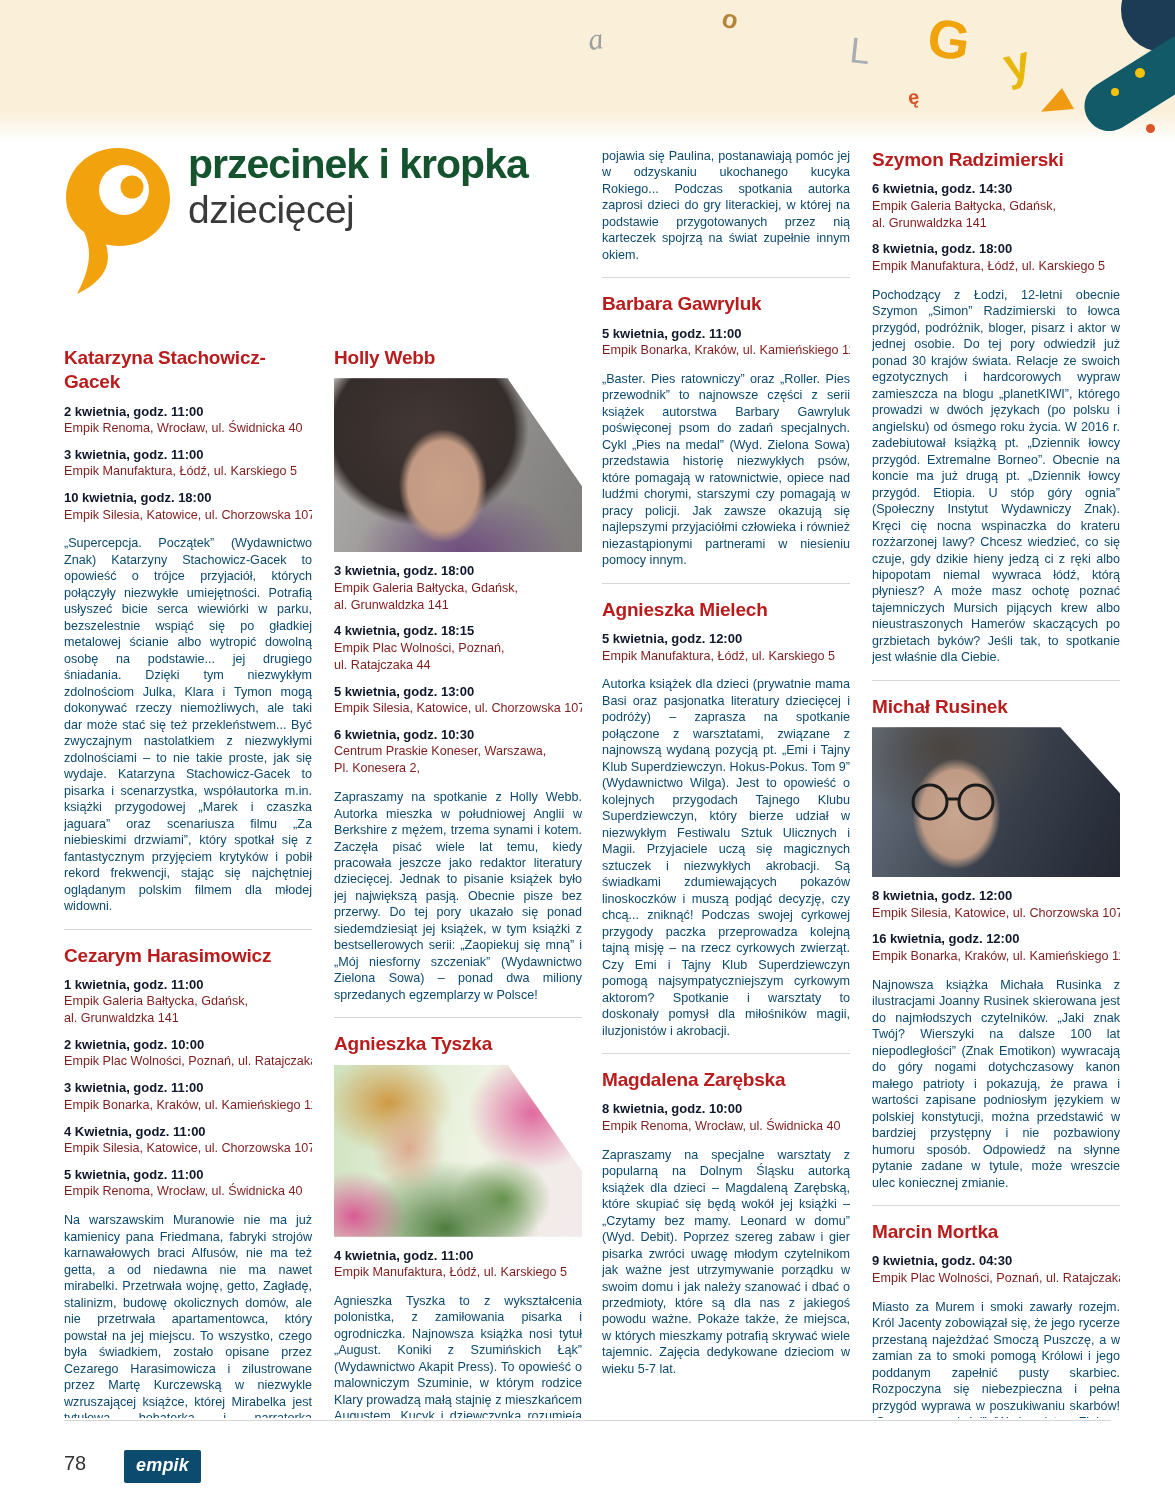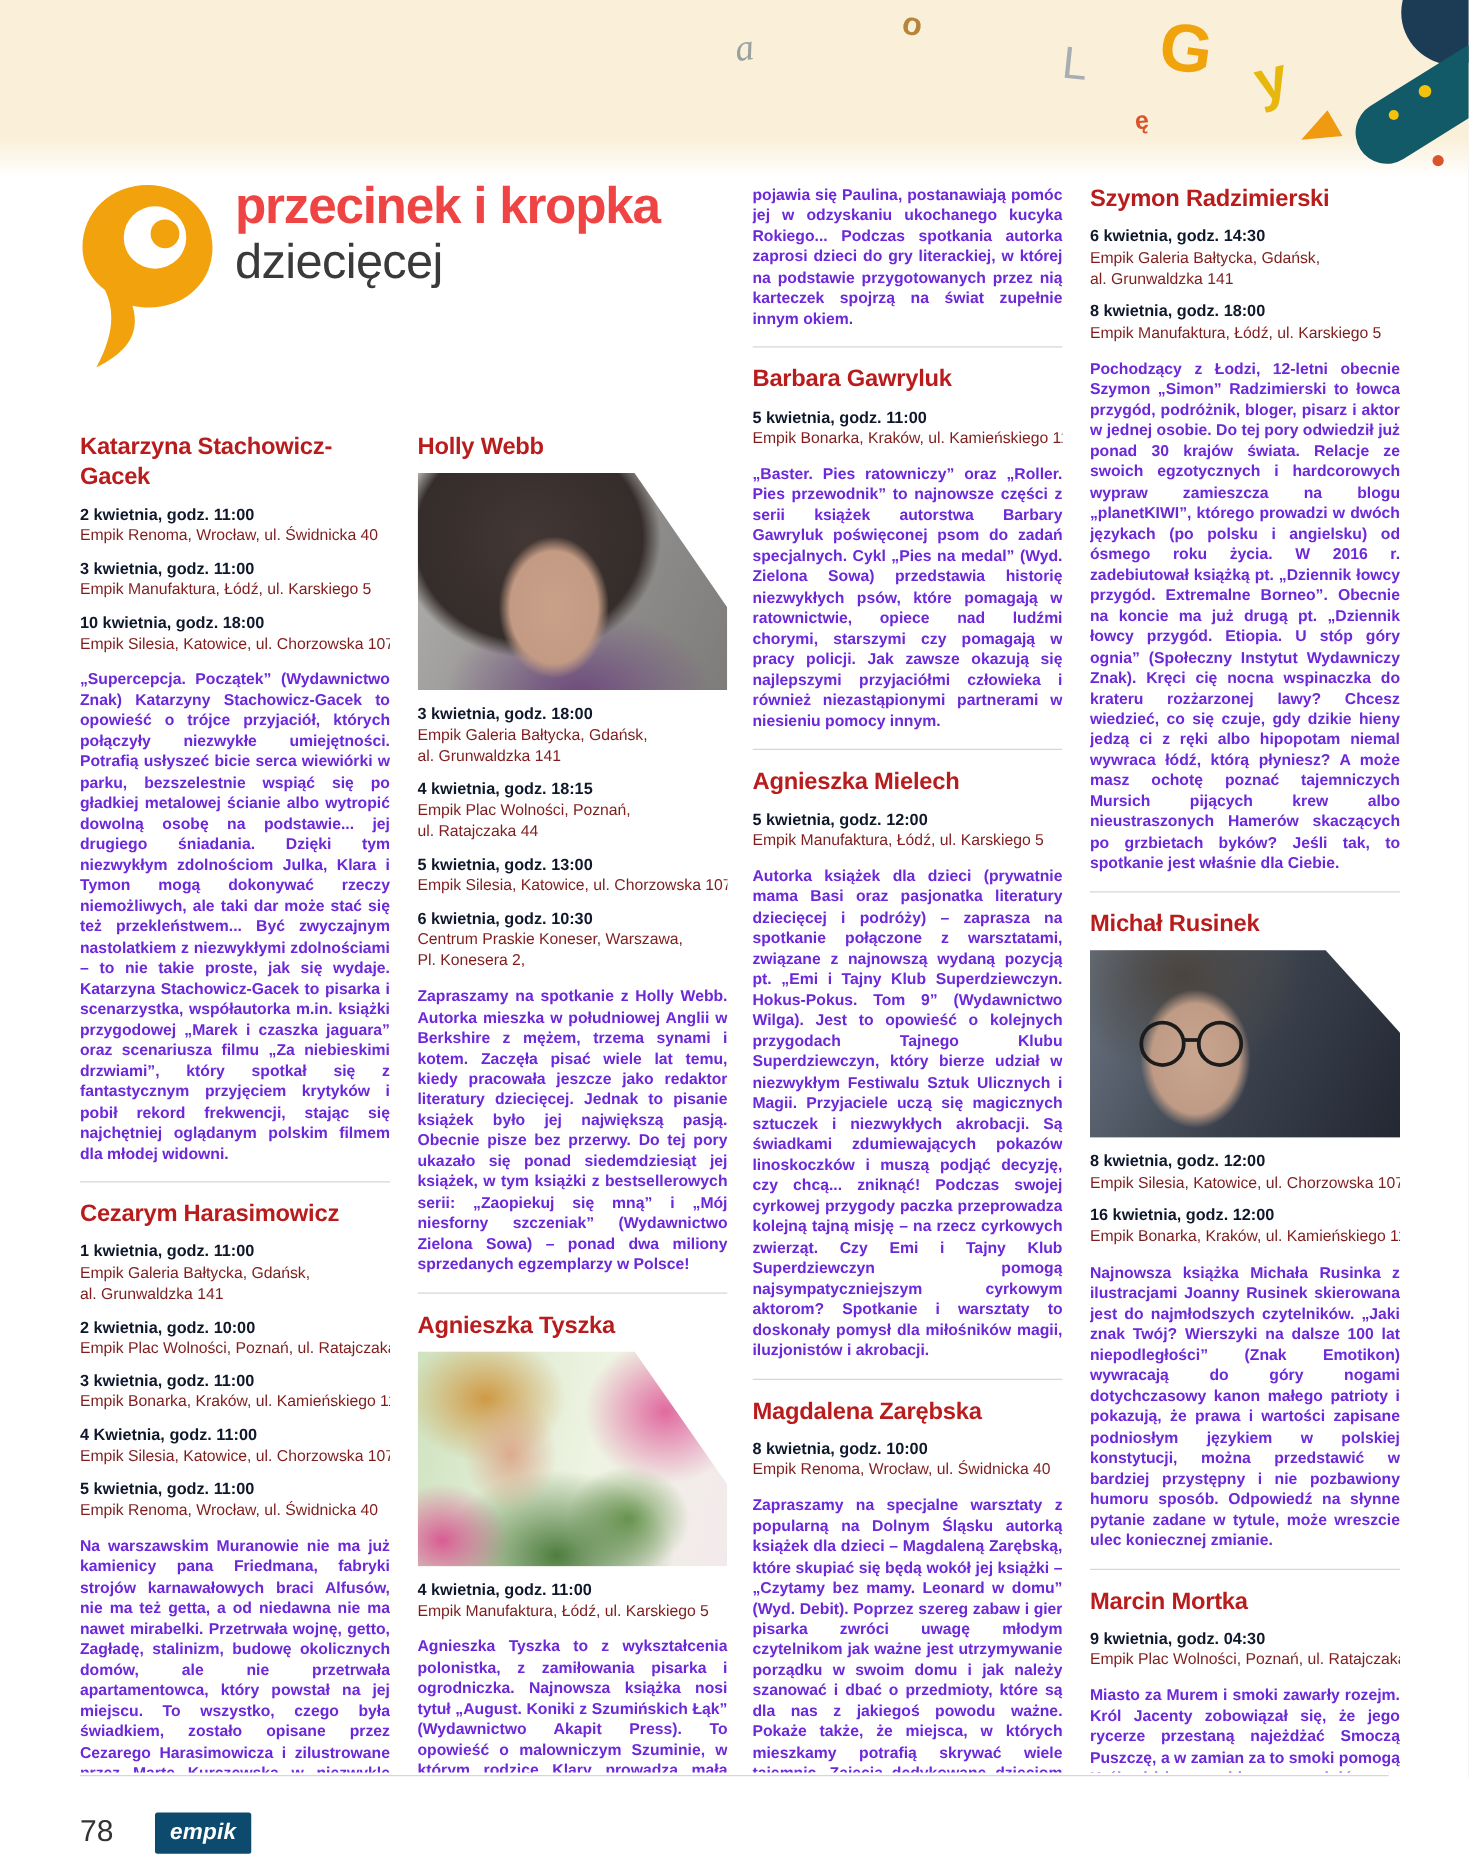--- a/index.html
+++ b/index.html
@@ -22,34 +22,34 @@
   .bird-body{position:absolute;right:-26px;top:24px;width:122px;height:50px;background:#135a68;
              border-radius:26px 8px 8px 26px;transform:rotate(-32deg);}
   .bird-beak{position:absolute;left:0;top:56px;width:0;height:0;border-right:30px solid #ef9a10;
              border-top:10px solid transparent;border-bottom:14px solid transparent;transform:rotate(-30deg);}
   .bird-dot1{position:absolute;right:30px;top:30px;width:10px;height:10px;border-radius:50%;background:#f4c20d;}
   .bird-dot2{position:absolute;right:56px;top:50px;width:8px;height:8px;border-radius:50%;background:#f4c20d;}
   .red-dot{position:absolute;right:20px;top:86px;width:9px;height:9px;border-radius:50%;background:#d9542b;}
   
   .logo{position:absolute;left:62px;top:146px;}
   .titleblock{position:absolute;left:188px;top:142px;}
-  .title-bold{font-size:41px;font-weight:700;color:#ef4444;letter-spacing:-1px;margin:0;line-height:1.12;}
+  .title-bold{font-size:41px;font-weight:700;color:#14532d;letter-spacing:-1px;margin:0;line-height:1.12;}
   .title-light{font-size:39px;font-weight:400;color:#3a3a3a;letter-spacing:-0.5px;margin:0;line-height:1.15;}
   
   .col{position:absolute;width:248px;overflow:hidden;}
   #col1{left:64px;top:346px;height:1072px;}
   #col2{left:334px;top:346px;height:1072px;}
   #col3{left:602px;top:148px;height:1270px;}
   #col4{left:872px;top:148px;height:1270px;}
   .section-heading{font-size:19px;font-weight:700;color:#b91c1c;margin:0 0 8px;
                    line-height:1.28;letter-spacing:-0.2px;}
   .event{margin:0 0 9px;}
   .event-date{font-size:13px;font-weight:700;color:#0f172a;line-height:1.34;white-space:nowrap;}
   .event-venue{font-size:12.6px;color:#7f1d1d;line-height:1.34;white-space:nowrap;}
-  .para{font-size:12.6px;color:#6d28d9;line-height:1.31;text-align:justify;margin:12px 0 0;font-weight:bold;}
+  .para{font-size:12.6px;color:#0c4a6e;line-height:1.31;text-align:justify;margin:12px 0 0;}
   .para.first{margin-top:0;}
   .divider{border:none;border-top:1px solid #d6d6d6;margin:14px 0;}
   .photo{position:relative;width:100%;margin:2px 0 10px;
          clip-path:polygon(0 0,70% 0,100% 62%,100% 100%,0 100%);}
   .photo-holly{height:174px;background:
     radial-gradient(70px 90px at 44% 62%,#c9a189 0%,#c39a83 50%,rgba(195,154,131,0) 63%),
     radial-gradient(165px 150px at 36% 30%,#423734 0%,#352d2b 55%,rgba(53,45,43,0) 64%),
     radial-gradient(150px 95px at 52% 102%,#6e4a7e 0%,rgba(110,74,126,0) 72%),
     linear-gradient(115deg,#b3b1af 0%,#908e8c 60%,#7e7c7a 100%);}
   .photo-tyszka{height:172px;background:
@@ -60,21 +60,21 @@
     radial-gradient(130px 95px at 45% 95%,#4e7d3e 0%,rgba(78,125,62,0) 72%),
     radial-gradient(70px 60px at 68% 78%,#6f9a54 0%,rgba(111,154,84,0) 70%),
     linear-gradient(100deg,#cfe3c0 0%,#eef3e2 55%,#f3e9ec 100%);}
   .photo-rusinek{height:150px;clip-path:polygon(0 0,76% 0,100% 44%,100% 100%,0 100%);background:
     radial-gradient(70px 88px at 34% 58%,#c9a68f 0%,#bf9b85 50%,rgba(191,155,133,0) 63%),
     radial-gradient(150px 120px at 30% 14%,#4a443f 0%,rgba(74,68,63,0) 66%),
     linear-gradient(115deg,#6a7480 0%,#39404c 55%,#232833 100%);}
   .glasses{position:absolute;left:20px;top:50px;}
   
   .footer-rule{position:absolute;left:64px;width:1047px;top:1420px;border-top:1px solid #d6d6d6;}
-  .page-number{position:absolute;left:64px;top:1452px;font-size:24px;color:#333;}
+  .page-number{position:absolute;left:64px;top:1452px;font-size:20px;color:#333;}
   .brand-box{position:absolute;left:124px;top:1450px;background:#0c4a6e;color:#fff;
              padding:5px 12px 7px;font-size:18px;font-weight:700;font-style:italic;
              border-radius:2px;letter-spacing:0.2px;}
 </style>
 </head>
 <body>
 
 <div class="page">
 
   <div class="topband">

